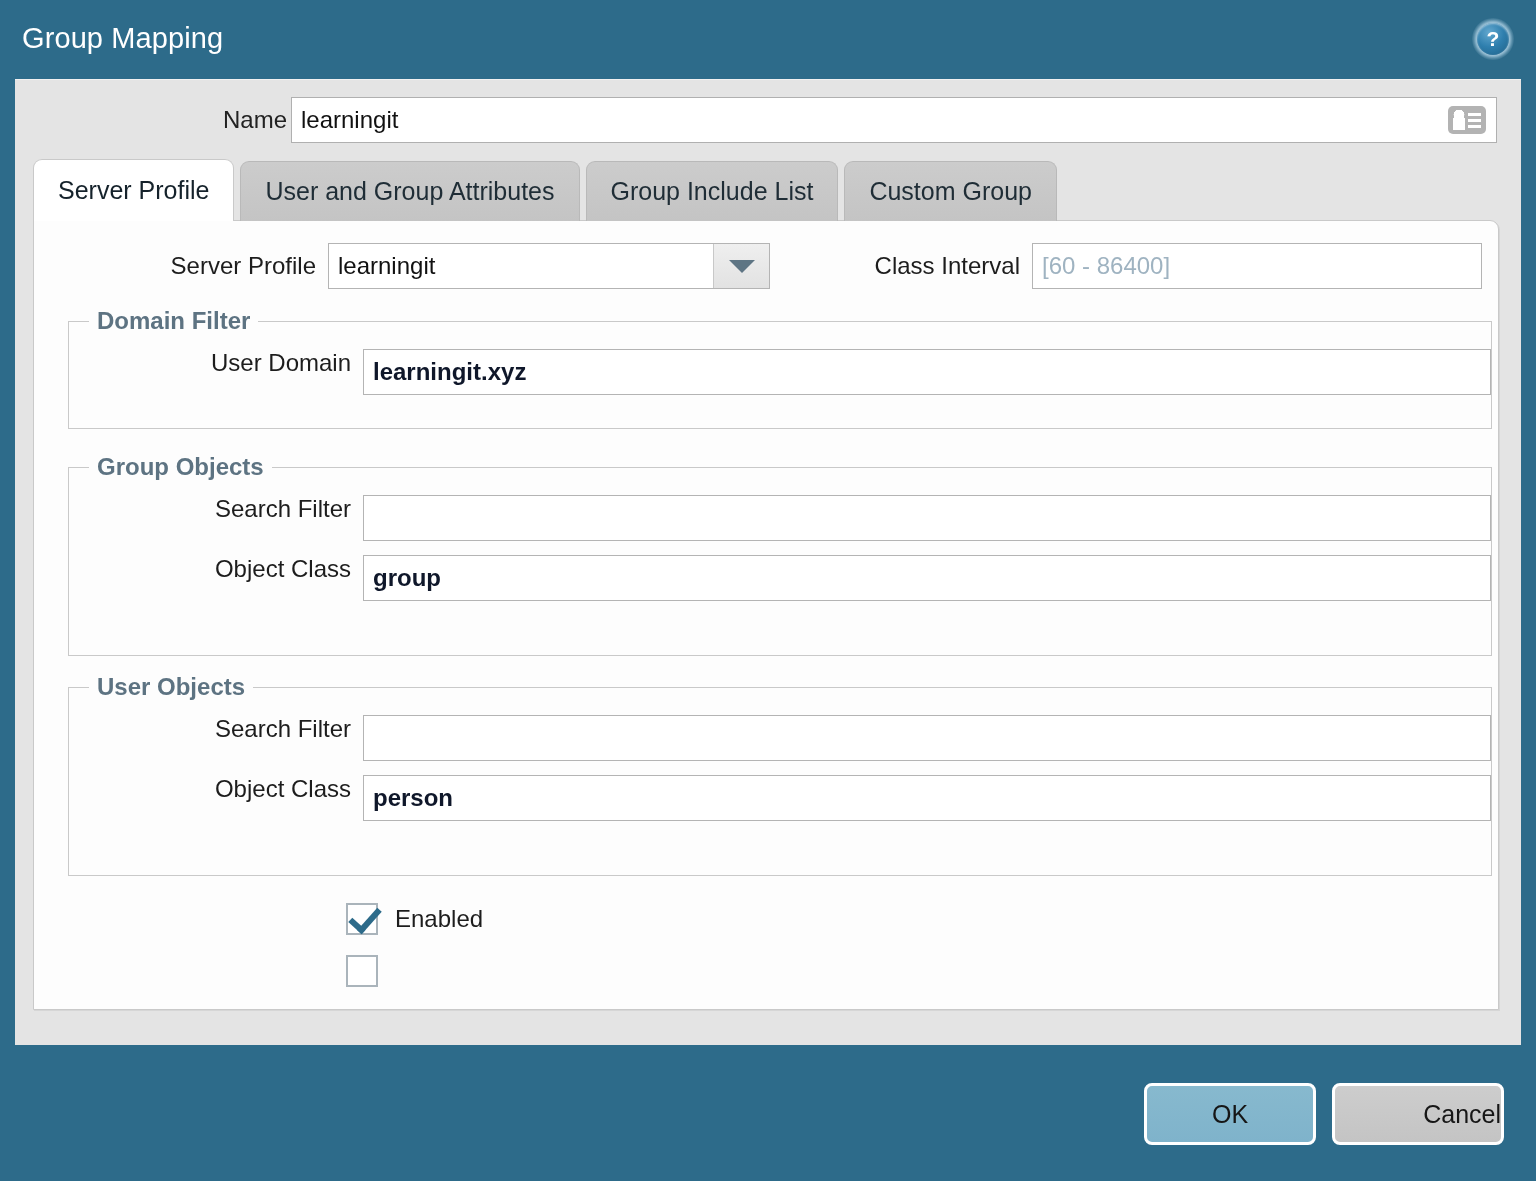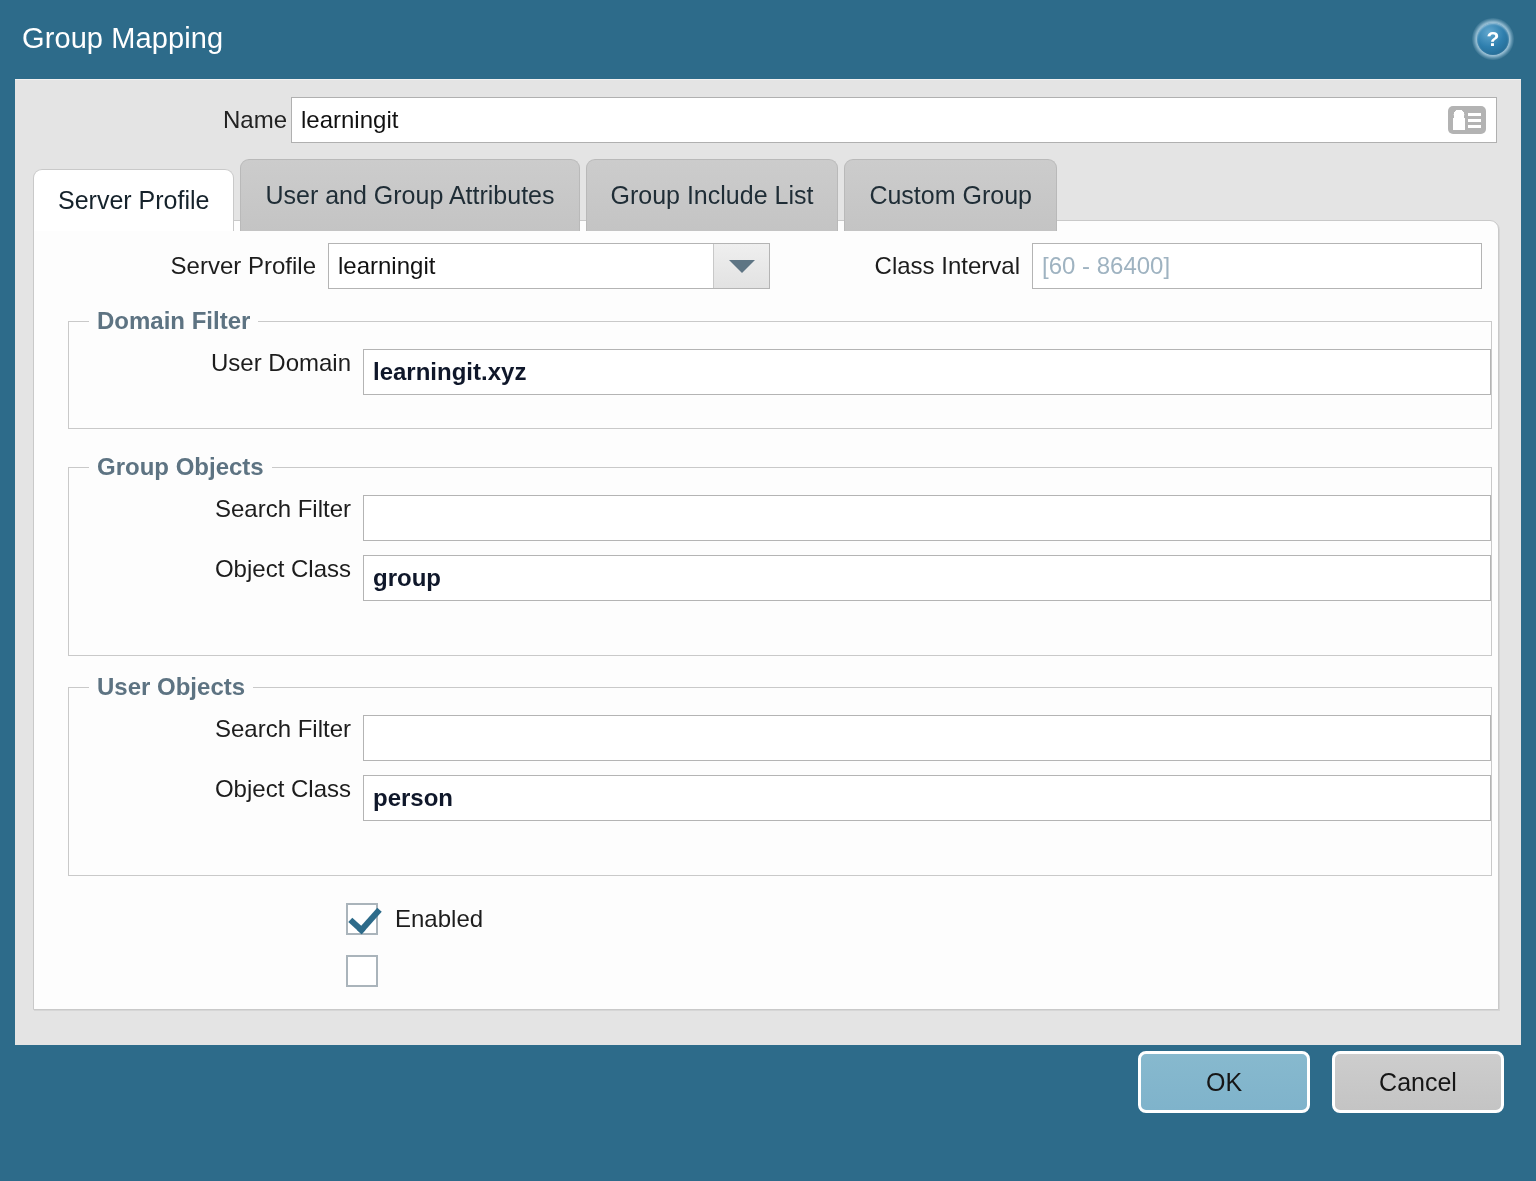--- a/index.html
+++ b/index.html
@@ -146,21 +146,21 @@
   .tabs {
     position: absolute;
     left: 18px;
     top: 79px;
     display: flex;
     align-items: flex-end;
     gap: 6px;
     z-index: 3;
   }
   .tab {
-    height: 72px;
+    height: 60px;
     padding: 0 24px;
     display: flex;
     align-items: center;
     justify-content: center;
     font-size: 25px;
     color: #1f2d36;
     background: linear-gradient(#cccccc, #c4c4c4);
     border: 1px solid #b9b9b9;
     border-bottom: none;
     border-radius: 9px 9px 0 0;
@@ -313,43 +313,43 @@
     border-width: 0 6px 6px 0;
     transform: rotate(42deg);
   }
   .check-label { font-size: 24px; color: #1d1d1d; }
 
   
   .footer {
     position: absolute;
     left: 0;
     right: 0;
-    top: 1036px;
+    top: 1068px;
     height: 92px;
     display: flex;
     align-items: center;
     justify-content: flex-end;
     padding-right: 32px;
-    gap: 22px;
+    gap: 16px;
   }
   .btn {
     min-width: 172px;
     height: 62px;
     border-radius: 8px;
     border: 3px solid #ffffff;
     font-family: "Liberation Sans", sans-serif;
     font-size: 25px;
     color: #161616;
     display: flex;
     align-items: center;
     justify-content: center;
     cursor: pointer;
   }
   .btn-ok { background: linear-gradient(#87b9ce, #7fb3cb); }
-  .btn-cancel { background: linear-gradient(#cdcdcd, #c4c4c4); }
+  .btn-cancel { background: linear-gradient(#cdcdcd, #c4c4c4); justify-content: flex-end; }
 </style>
 </head>
 <body>
 
 <div class="dialog">
 
   <div class="dialog-title">Group Mapping</div>
 
   <div class="help-icon">
     <div class="orb">?</div>

